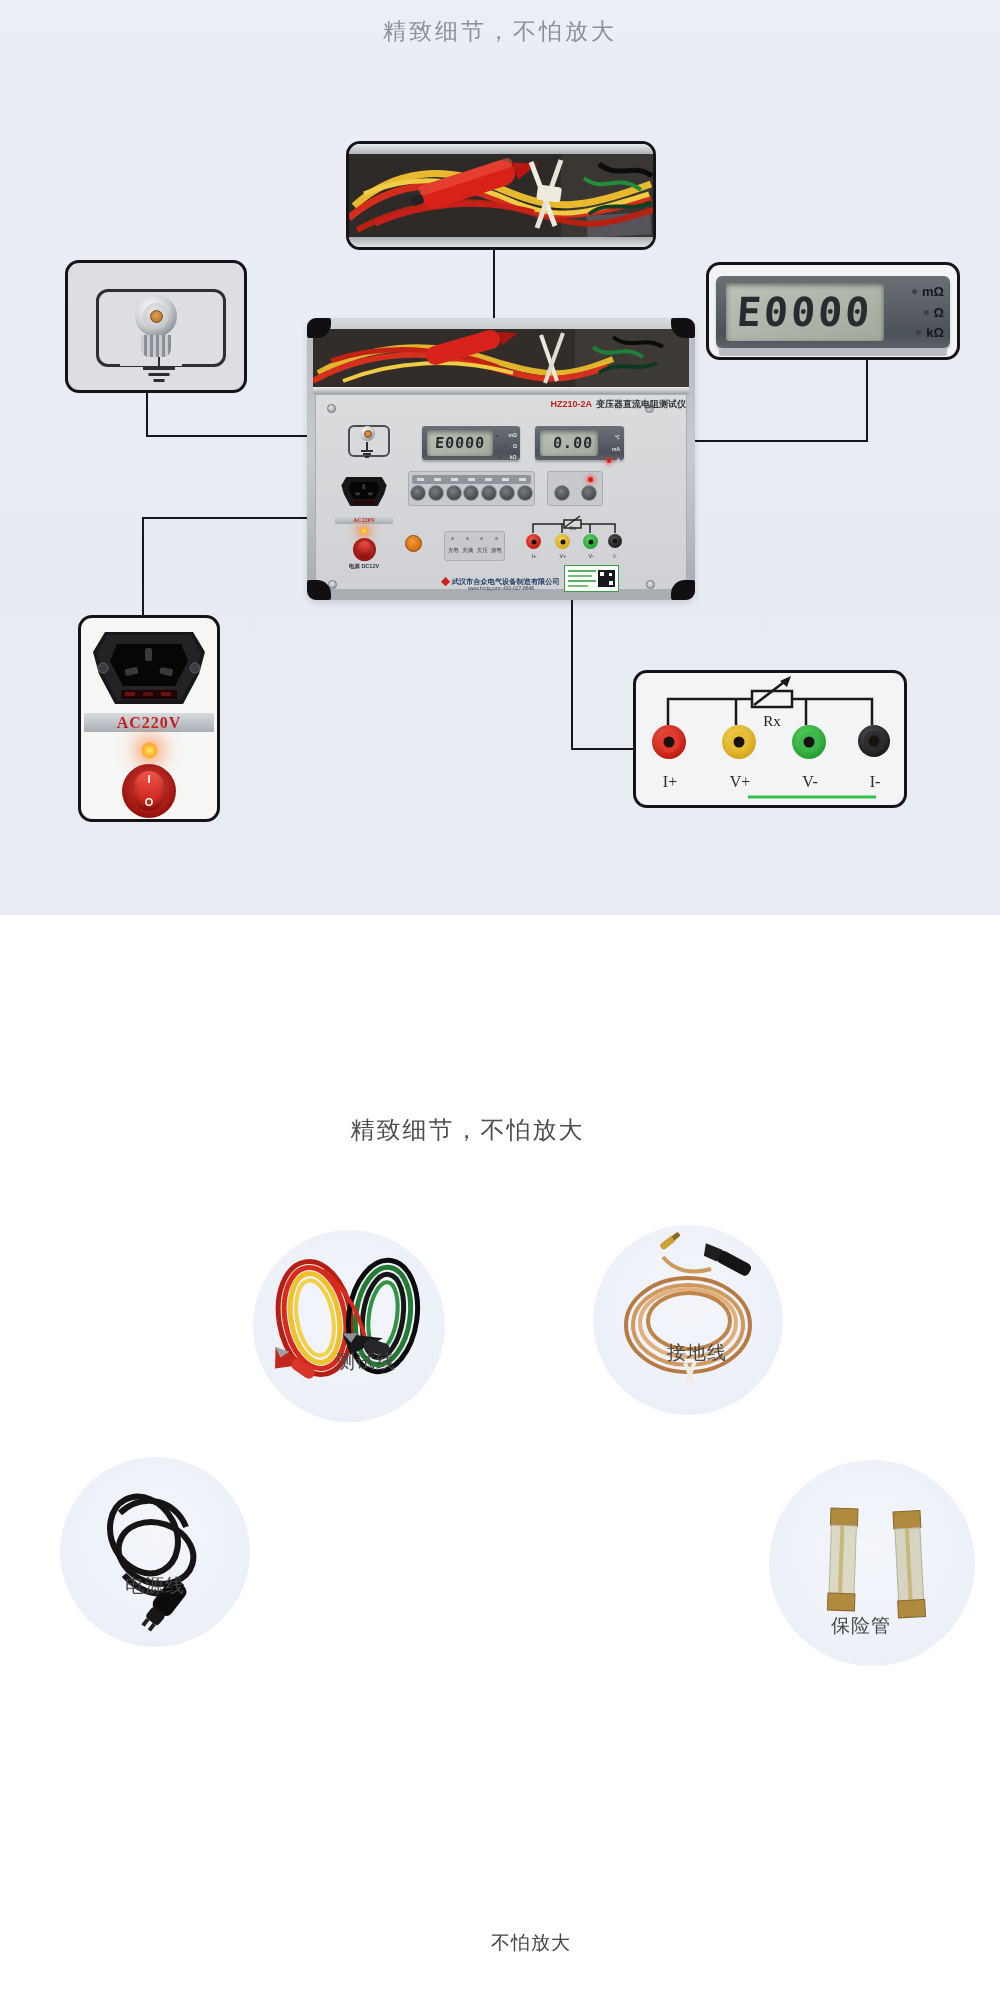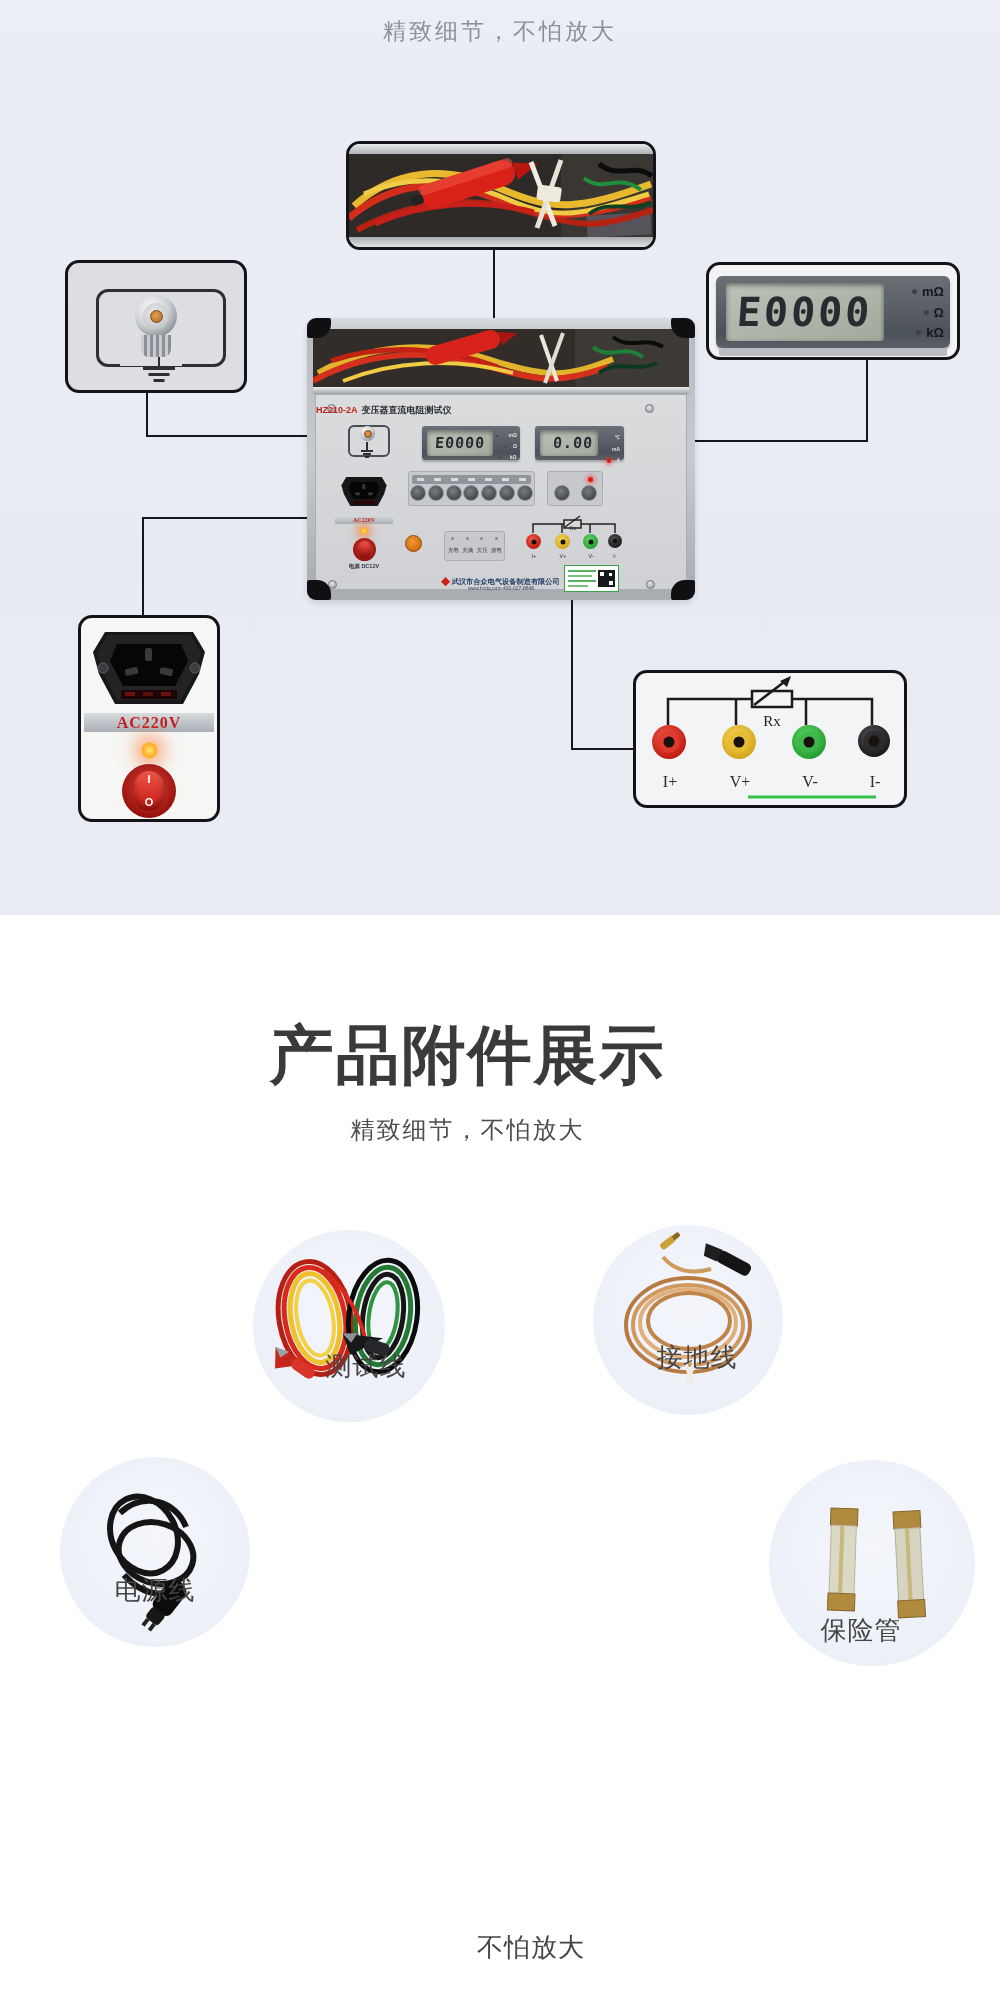--- a/index.html
+++ b/index.html
@@ -88,21 +88,21 @@
               background:linear-gradient(180deg,#d9dcdf 0%,#b9bdc1 8%,#c7cace 50%,#a9adb2 97%);
               box-shadow:0 3px 6px rgba(60,70,90,.18);}
   .corner{position:absolute;width:24px;height:20px;background:#101013;z-index:6;}
   #instrument .tray{position:absolute;left:6px;top:11px;width:376px;height:58px;background:#332d2a;overflow:hidden;}
   #instrument .rim2{position:absolute;left:6px;top:69px;width:376px;height:7px;
                     background:linear-gradient(180deg,#eceef0,#9fa3a8);}
   #panel{position:absolute;left:8px;top:76px;width:372px;height:196px;
          background:linear-gradient(180deg,#dadcde,#cfd1d4);border:1px solid #a9adb2;box-sizing:border-box;}
   .screw{position:absolute;width:7px;height:7px;border-radius:50%;
          background:radial-gradient(circle at 40% 35%,#e8e8ea,#8d9196);border:1px solid #74787d;}
-  #p-title{position:absolute;left:0;top:9px;width:100%;text-align:left;font-size:9px;
+  #p-title{position:absolute;left:0;top:3px;width:100%;text-align:right;font-size:9px;
            font-weight:700;white-space:nowrap;color:#2c2f33;}
   #p-title .model{color:#c2231c;margin-right:4px;}
   .pbracket{position:absolute;left:32px;top:30px;width:38px;height:28px;border:2px solid #4a4d52;border-radius:6px;}
   .strip{position:absolute;background:#c7c9cc;border-radius:3px;border:1px solid #aaadb1;box-sizing:border-box;}
   .labelbar{position:absolute;left:3px;top:3px;right:3px;height:9px;background:#90959b;border-radius:2px;
             display:flex;align-items:center;justify-content:space-around;}
   .labelbar i{display:block;width:7px;height:3px;background:#d8dadd;}
   .btnrow{position:absolute;left:0;right:0;bottom:4px;display:flex;justify-content:space-around;}
   .pbtn{width:14px;height:14px;border-radius:50%;
         background:radial-gradient(circle at 42% 36%,#7a7e83,#46494d 70%);border:1px solid #8c9095;}
@@ -111,21 +111,21 @@
          font-size:10px;white-space:nowrap;color:#333;}
 
   
   #sec-acc{position:absolute;left:0;top:915px;width:1000px;height:1090px;background:#fff;}
   #acc-title{position:absolute;left:0;top:97px;width:935px;text-align:center;
              font-size:64px;font-weight:700;color:#3a3a3a;letter-spacing:2px;}
   #acc-sub{position:absolute;left:0;top:199px;width:935px;text-align:center;
            font-size:24px;color:#4d4d4d;letter-spacing:2px;}
   .pcircle{position:absolute;border-radius:50%;
            background:radial-gradient(circle at 50% 42%,#f4f6fb 0%,#ecf0f7 70%,#e7ebf4 100%);}
-  .acc-label{position:absolute;text-align:center;font-size:26px;color:#454545;letter-spacing:1px;}
+  .acc-label{position:absolute;text-align:center;font-size:19px;color:#454545;letter-spacing:1px;}
 </style>
 </head>
 <body>
 
 <div id="page">
 
   <section id="sec-zoom">
     <div class="sec-heading">精致细节，不怕放大</div>
 
     <div class="cline" style="left:493px;top:250px;width:2px;height:74px;"></div>
@@ -447,21 +447,20 @@
 
         <div class="tinyc" style="top:182px;transform:translateX(-50%) scale(.72);font-weight:700;color:#1d3a5f;">
           <span style="display:inline-block;width:9px;height:9px;background:#cc2218;transform:rotate(45deg);margin-right:4px;vertical-align:-1px;"></span><span>武汉市合众电气设备制造有限公司</span>
         </div>
         <div class="tinyc" style="top:190px;transform:translateX(-50%) scale(.5);color:#445;">www.hzdq.com  400-027-8848</div>
       </div>
     </div>
   </section>
 
   <section id="sec-acc">
-    <div id="acc-title">产品附件展示</div>
     <div id="acc-sub">精致细节，不怕放大</div>
 
     <div class="pcircle" style="left:253px;top:315px;width:192px;height:192px;">
       <svg width="192" height="192" viewBox="0 0 192 192">
         <g transform="rotate(-10 62 88)">
           <ellipse cx="62" cy="88" rx="36" ry="57" stroke="#b81f14" stroke-width="5" fill="none"></ellipse>
           <ellipse cx="62" cy="88" rx="30" ry="51" stroke="#d82a1c" stroke-width="5" fill="none"></ellipse>
           <ellipse cx="62" cy="88" rx="24" ry="45" stroke="#eec22c" stroke-width="5" fill="none"></ellipse>
           <ellipse cx="62" cy="88" rx="18" ry="38" stroke="#f2d048" stroke-width="4" fill="none"></ellipse>
         </g>

